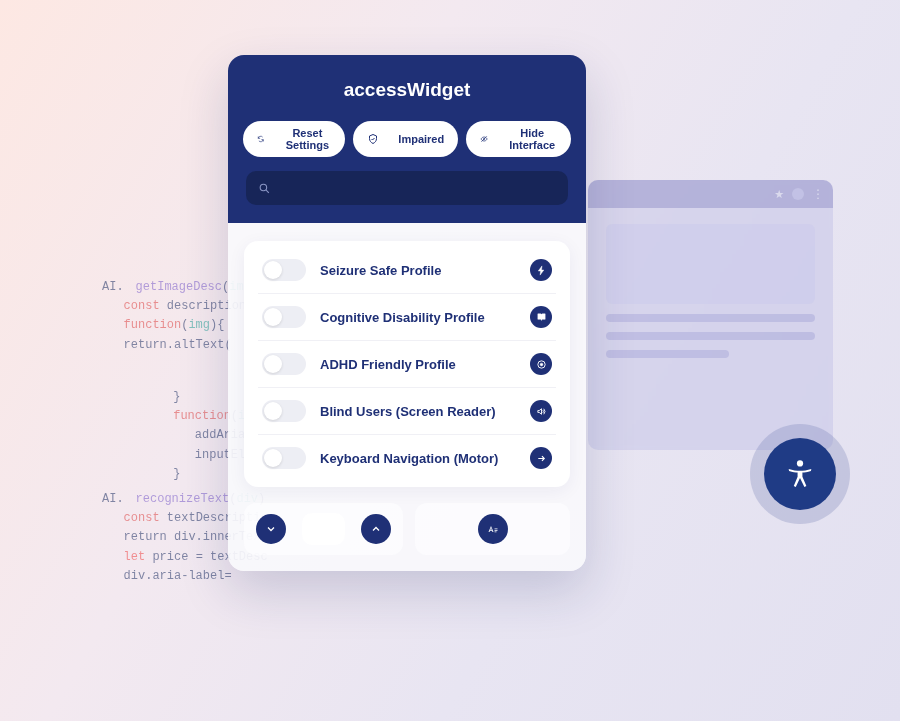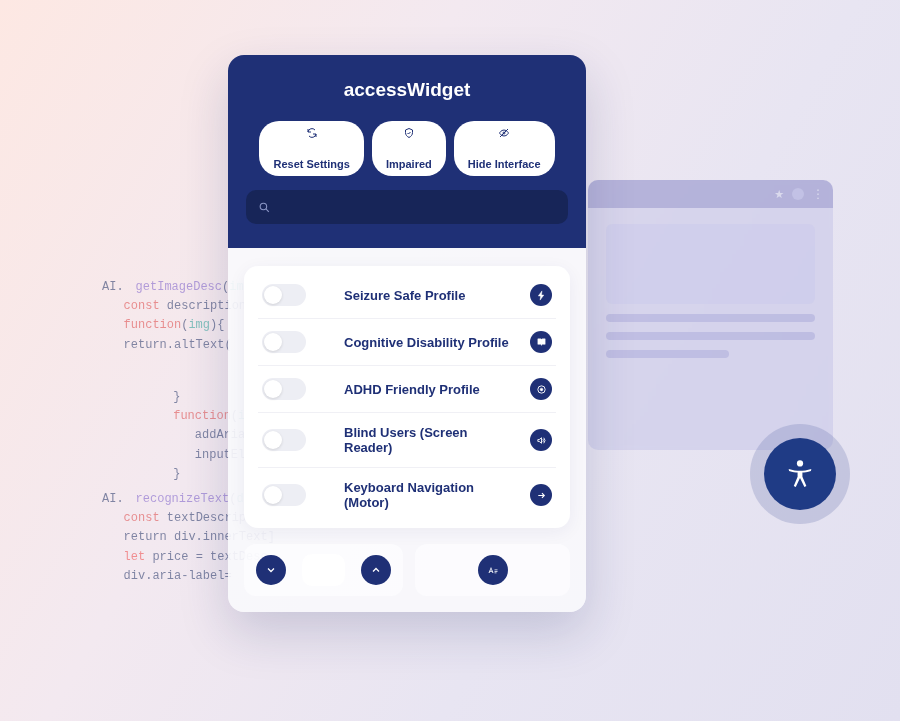--- a/index.html
+++ b/index.html
@@ -77,21 +77,21 @@
   position: absolute;
   top: 55px; left: 228px;
   width: 358px;
   border-radius: 16px;
   overflow: visible;
   box-shadow: 0 20px 50px rgba(30,40,100,0.18);
 }
 .widget-header {
   background: #1f3076;
   border-radius: 16px 16px 0 0;
-  padding: 24px 18px 24px;
+  padding: 24px 18px 18px;
 }
 .widget-title {
   color: #fff;
   font-weight: 600;
   font-size: 19px;
   text-align: center;
   margin-bottom: 20px;
 }
 .widget-buttons {
   display: flex; gap: 8px; justify-content: center;
@@ -99,21 +99,20 @@
 .pill-btn {
   background: #fff;
   border: none;
   border-radius: 20px;
   padding: 6px 14px;
   font-size: 11px;
   font-weight: 600;
   color: #1f3076;
   display: flex; align-items: center; gap: 19px;
   cursor: pointer;
-  flex-direction: column;
 }
 .pill-btn svg { width: 12px; height: 12px; stroke: #1f3076; fill: none; stroke-width: 2; }
 .search-bar {
   margin-top: 14px;
   background: #172558;
   border-radius: 10px;
   height: 34px;
   display: flex; align-items: center;
   padding: 0 12px;
 }
@@ -152,21 +151,20 @@
   border-radius: 50%;
   background: #fff;
   top: 2px; left: 2px;
   box-shadow: 0 1px 3px rgba(0,0,0,0.12);
 }
 .profile-label {
   flex: 1;
   font-size: 13px;
   font-weight: 600;
   color: #1f3076;
-  margin-left: 24px;
 }
 .profile-icon {
   width: 22px; height: 22px;
   border-radius: 50%;
   background: #1f3076;
   display: flex; align-items: center; justify-content: center;
   flex-shrink: 0;
 }
 .profile-icon svg { width: 11px; height: 11px; fill: #fff; stroke: #fff; }
 

